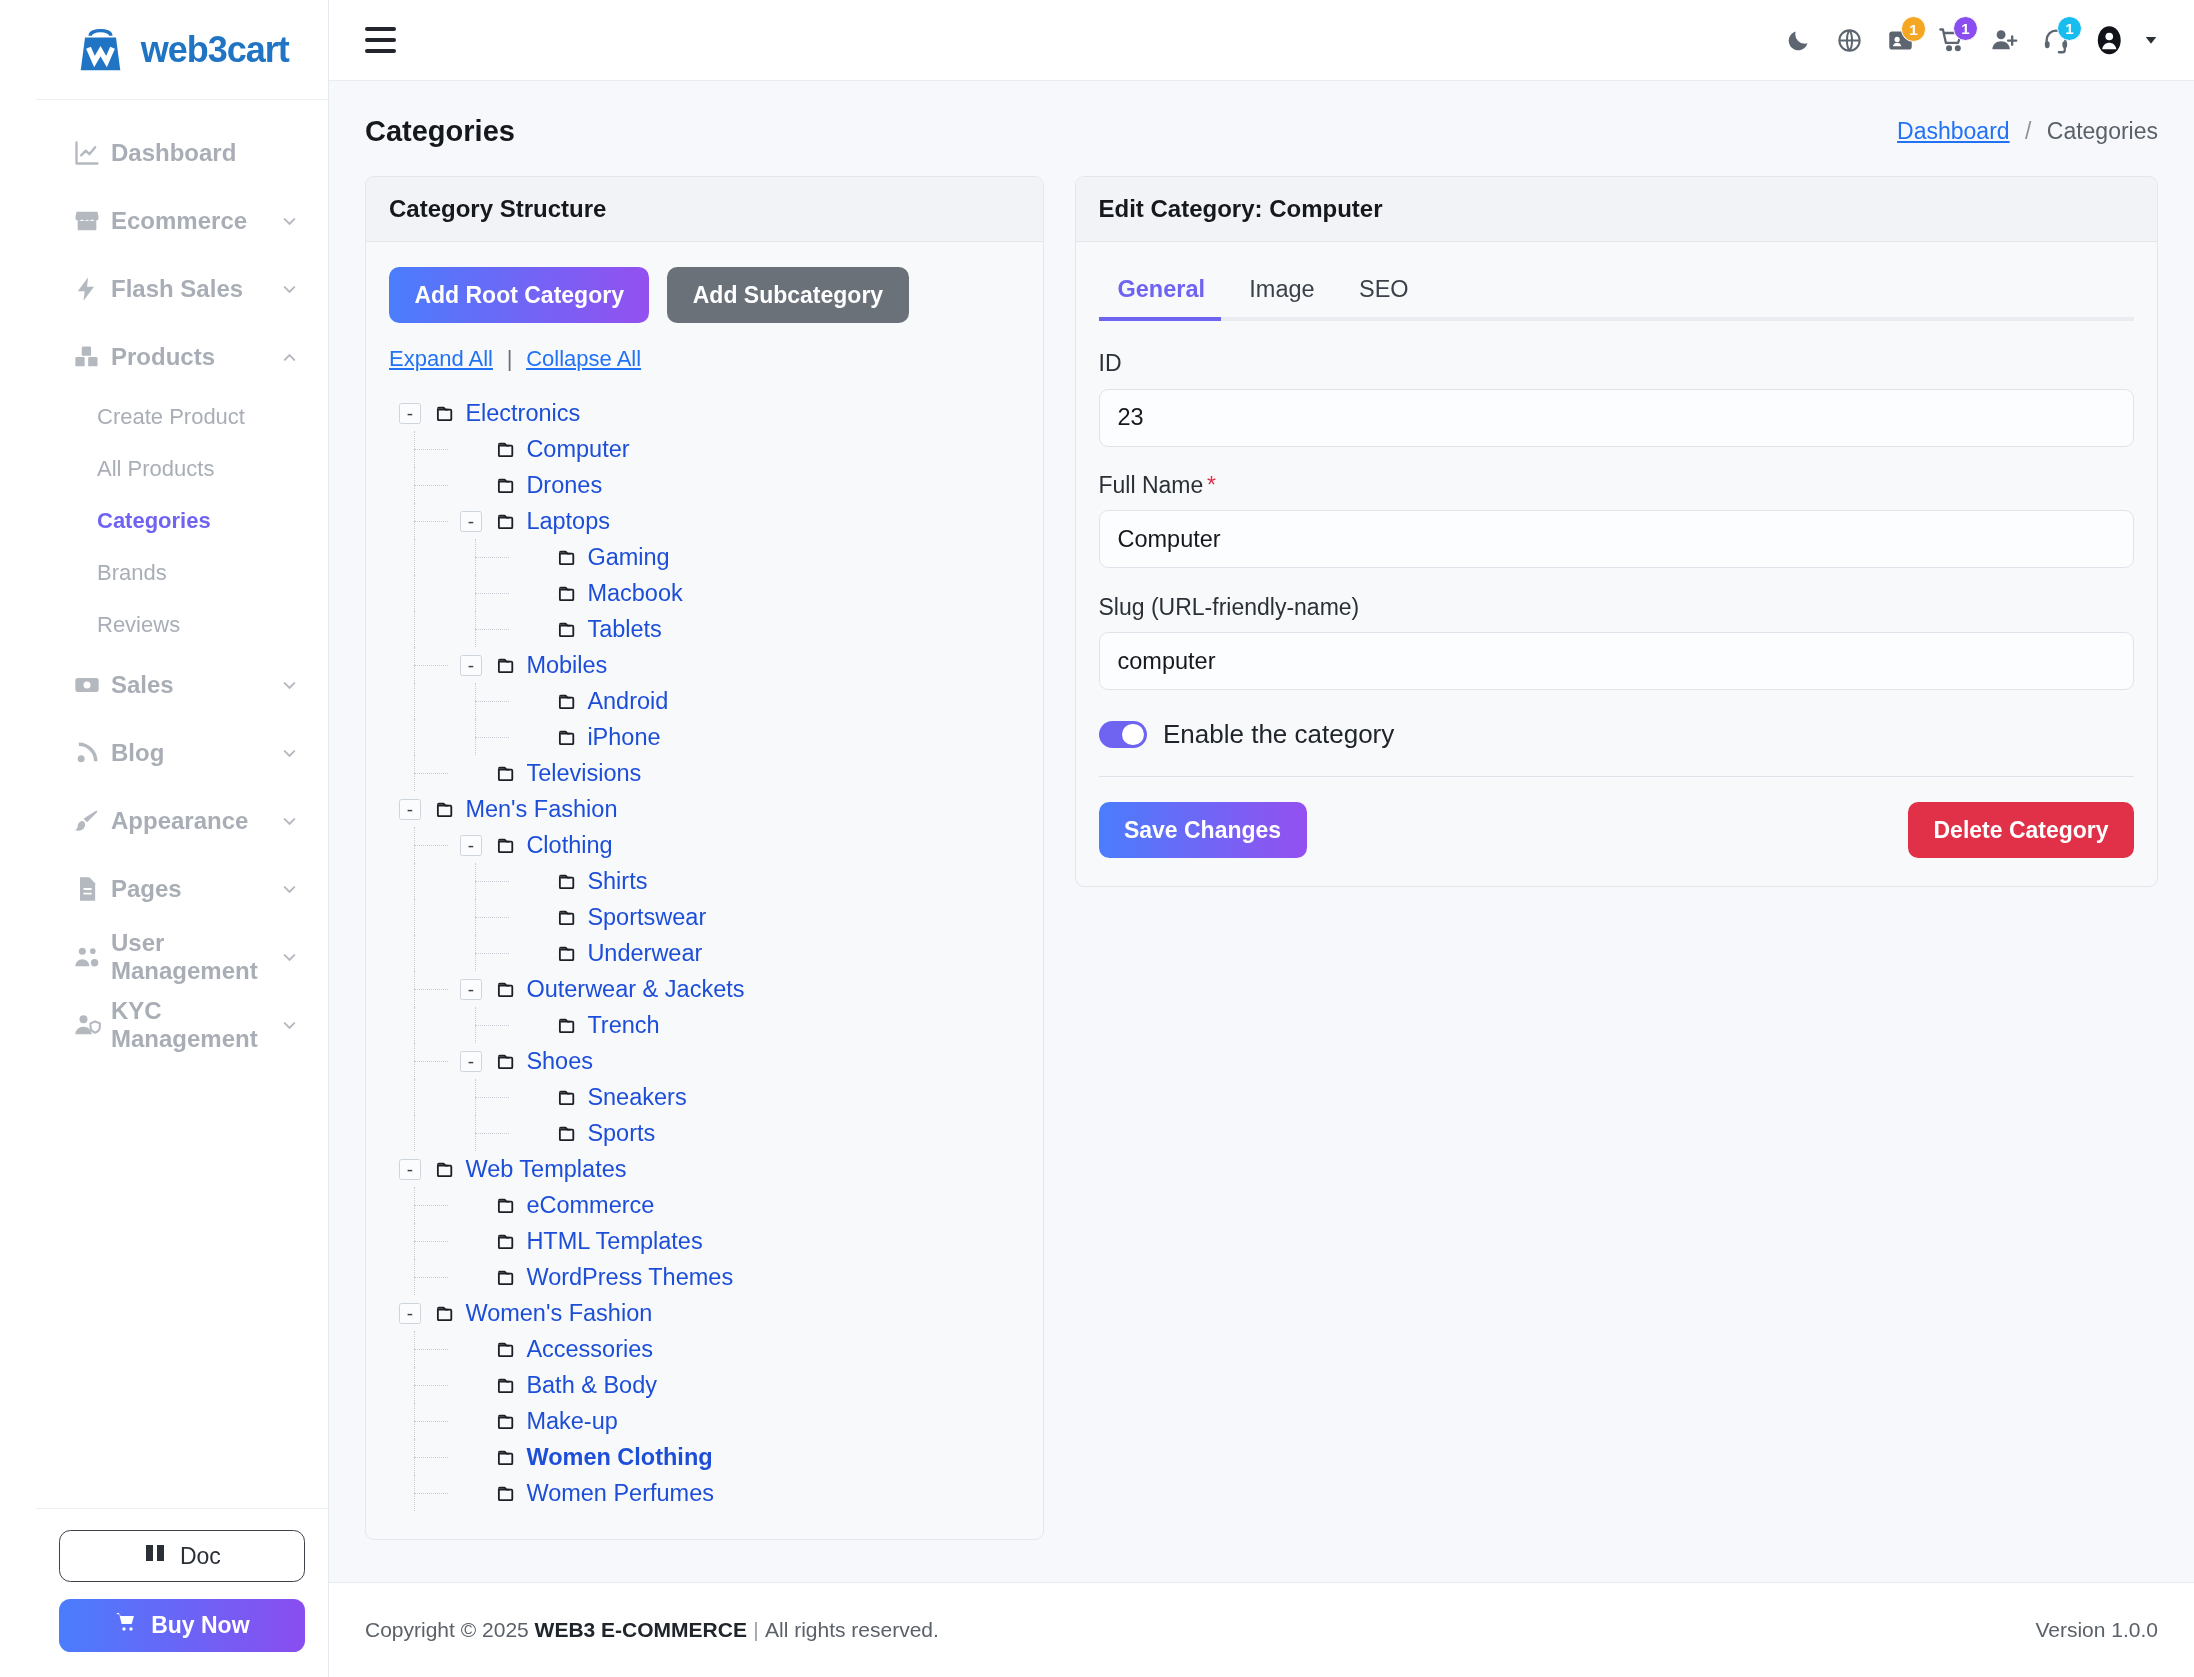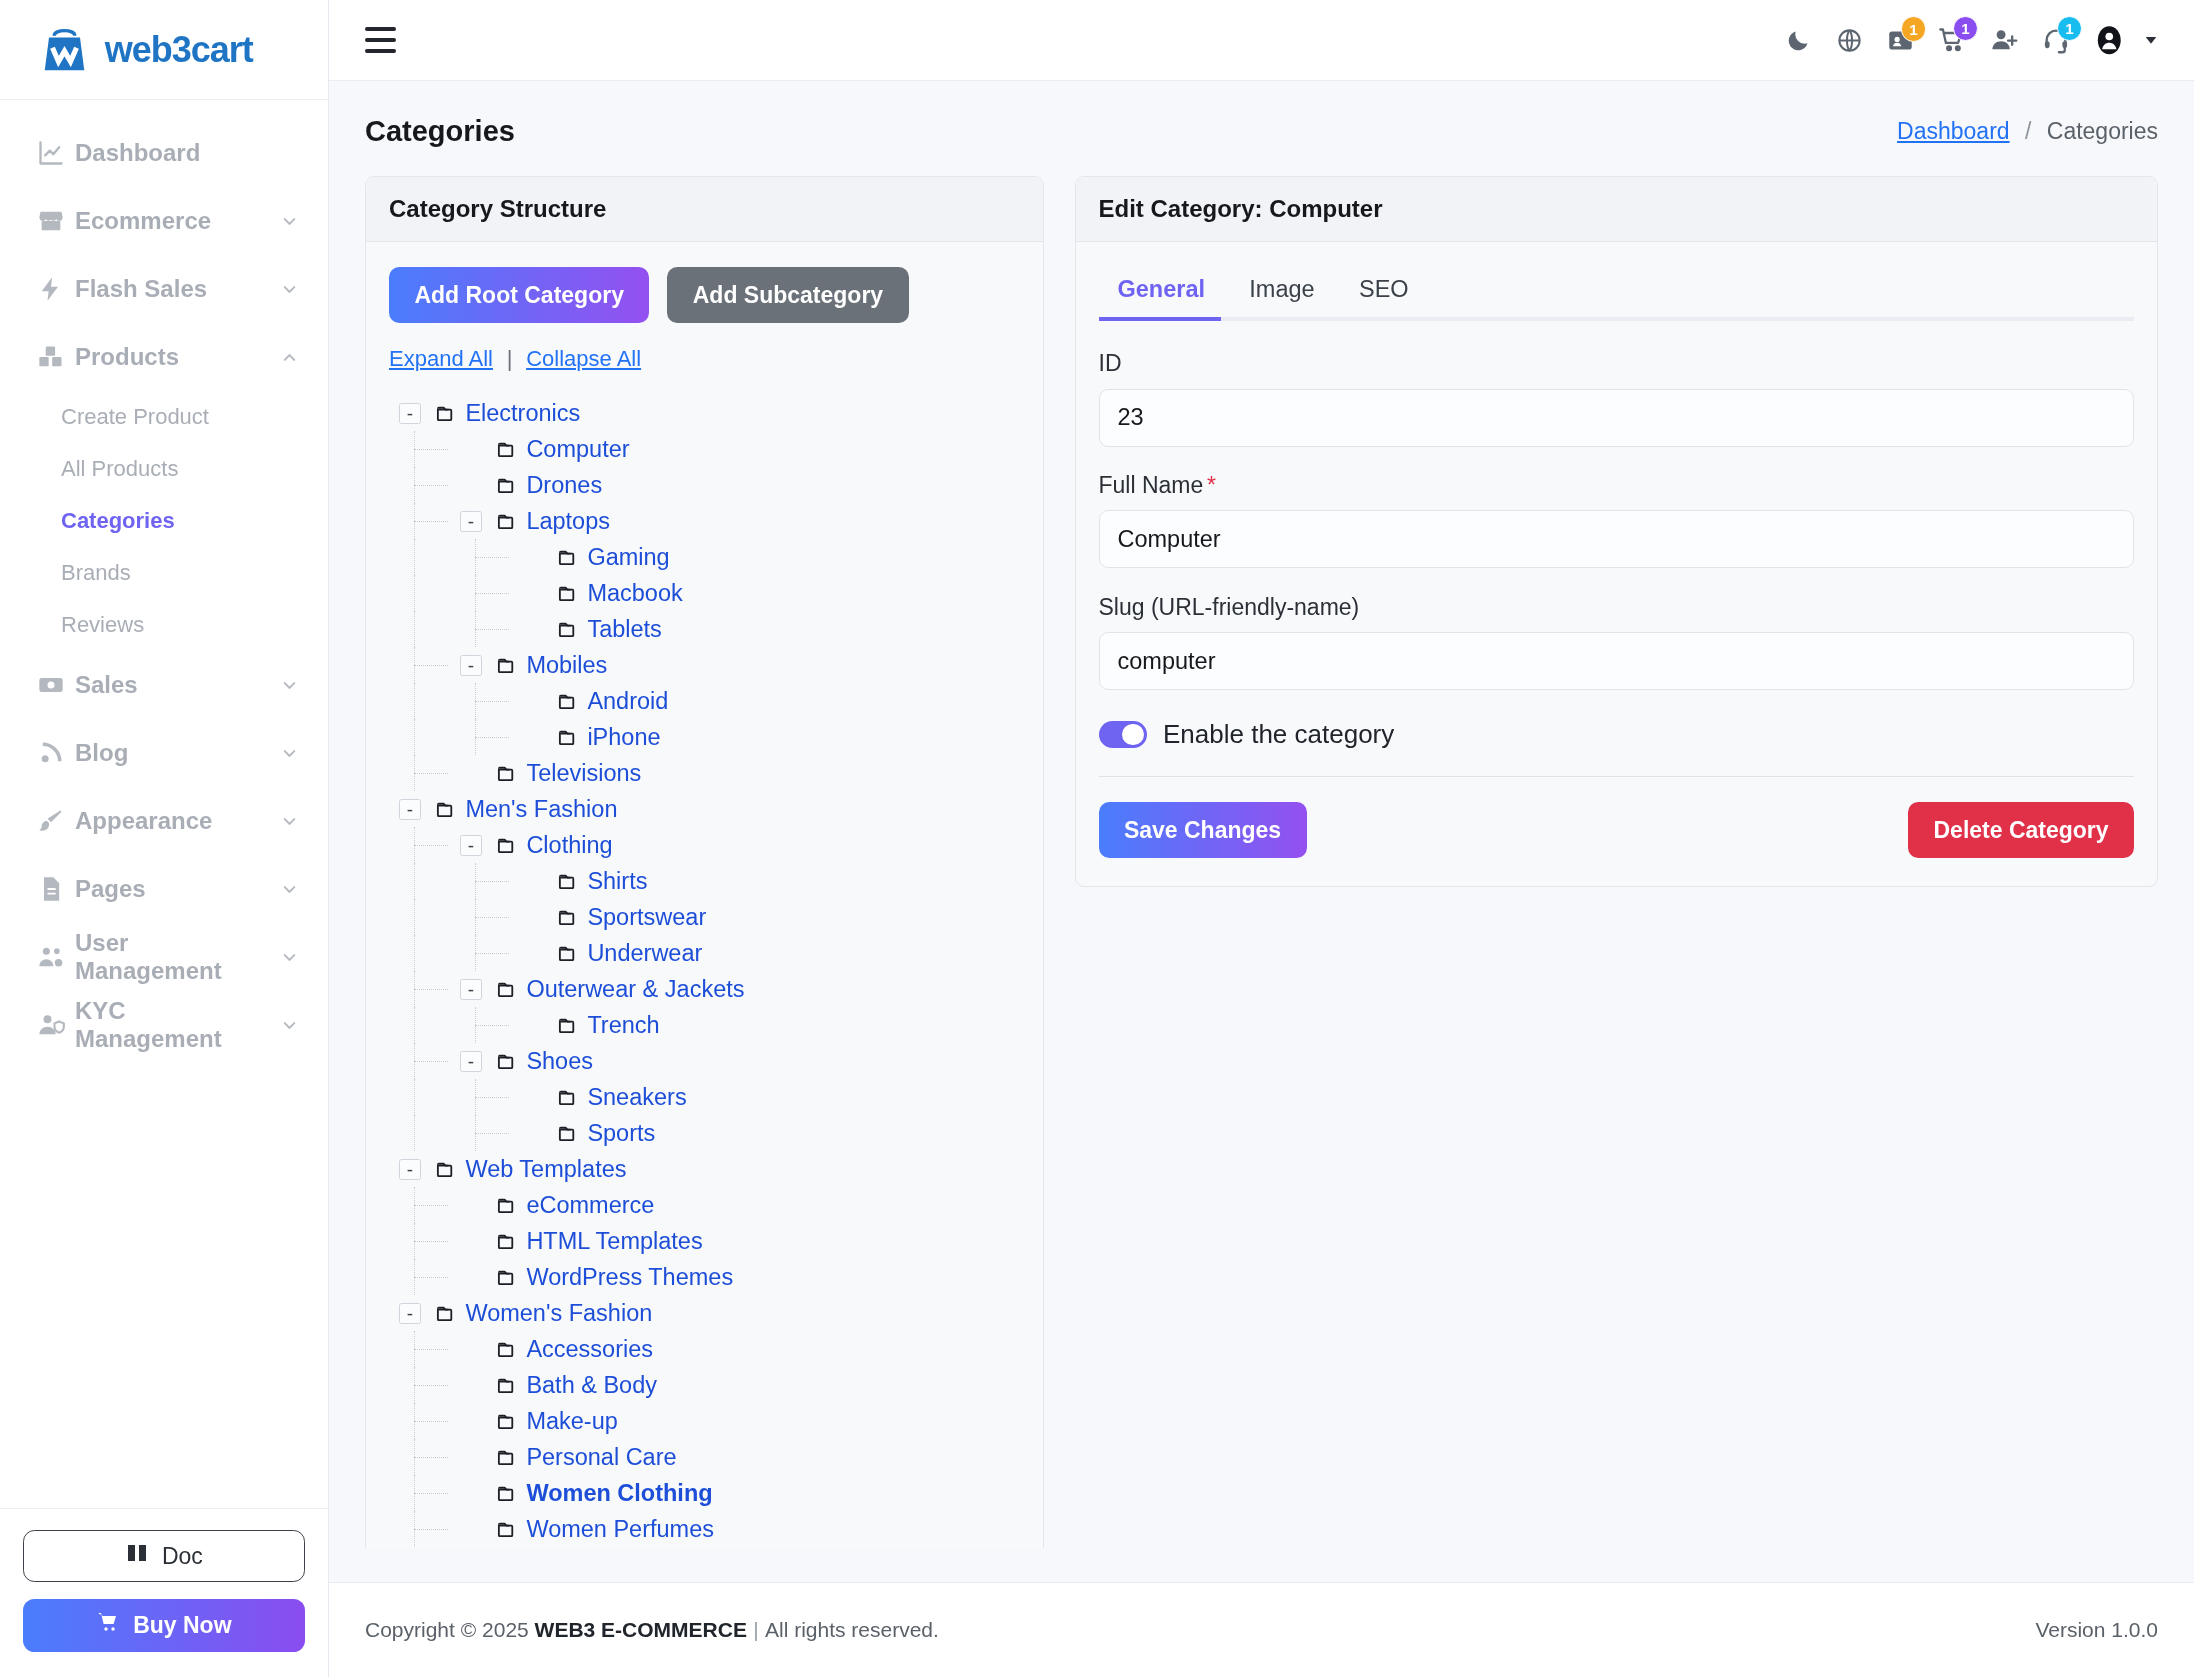--- a/index.html
+++ b/index.html
@@ -11,21 +11,21 @@
     color: #212529;
     overflow: hidden;
   }
   .app { display: flex; width: 2194px; height: 1677px; }
 
   
   .sidebar {
     width: 329px; flex: 0 0 329px; height: 1677px;
     background: #ffffff;
     border-right: 1.3px solid #e6e9ef;
-    display: flex; flex-direction: column;
+    display: flex; flex-direction: column; padding-left: 36px;
   }
   .brand {
     height: 100px; flex: 0 0 100px;
     display: flex; align-items: center; gap: 12.7px;
     padding-left: 37px;
     border-bottom: 1.3px solid #eceff4;
   }
   .brand-bag { width: 55px; height: 55px; position: relative; }
   .brand-name {
     font-size: 36px; font-weight: 700; color: #1f74c4; letter-spacing: -1px;
@@ -828,32 +828,20 @@
                     <span class="guide-h" style="left: 15.2px; top: 18px; width: 34px;"></span>
                     <span class="toggle blank"></span>
                     <span class="folder">
                       <svg width="23" height="23" viewBox="0 0 24 24" fill="none" stroke="#1c2026" stroke-width="1.9" stroke-linejoin="round">
                         <path d="M3 7a1 1 0 0 1 1-1h5l2 2h3"></path>
                         <path d="M3 7v11a1 1 0 0 0 1 1h12a1 1 0 0 0 1-1V9a1 1 0 0 0-1-1H4"></path>
                       </svg>
                     </span>
                     <span class="tlabel">Make-up</span>
                   </div>
-                  <div class="tnode" style="padding-left: 61px;">
-                    <span class="guide" style="left: 15.2px; top: 0px; height: 36px;"></span>
-                    <span class="guide-h" style="left: 15.2px; top: 18px; width: 34px;"></span>
-                    <span class="toggle blank"></span>
-                    <span class="folder">
-                      <svg width="23" height="23" viewBox="0 0 24 24" fill="none" stroke="#1c2026" stroke-width="1.9" stroke-linejoin="round">
-                        <path d="M3 7a1 1 0 0 1 1-1h5l2 2h3"></path>
-                        <path d="M3 7v11a1 1 0 0 0 1 1h12a1 1 0 0 0 1-1V9a1 1 0 0 0-1-1H4"></path>
-                      </svg>
-                    </span>
-                    <span class="tlabel">Personal Care</span>
-                  </div>
                   <div class="tnode" style="padding-left: 61px; font-weight: bold;">
                     <span class="guide" style="left: 15.2px; top: 0px; height: 36px;"></span>
                     <span class="guide-h" style="left: 15.2px; top: 18px; width: 34px;"></span>
                     <span class="toggle blank"></span>
                     <span class="folder">
                       <svg width="23" height="23" viewBox="0 0 24 24" fill="none" stroke="#1c2026" stroke-width="1.9" stroke-linejoin="round">
                         <path d="M3 7a1 1 0 0 1 1-1h5l2 2h3"></path>
                         <path d="M3 7v11a1 1 0 0 0 1 1h12a1 1 0 0 0 1-1V9a1 1 0 0 0-1-1H4"></path>
                       </svg>
                     </span>

